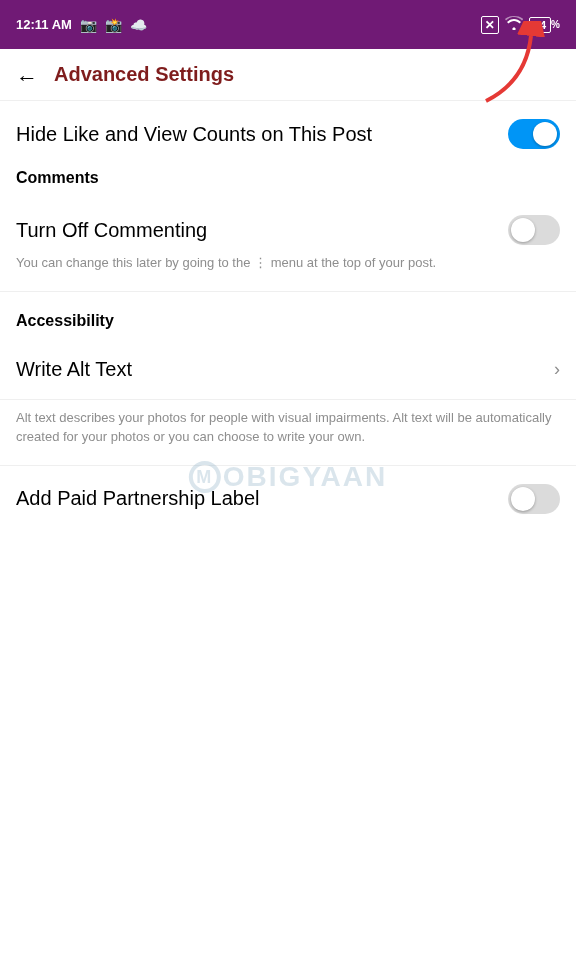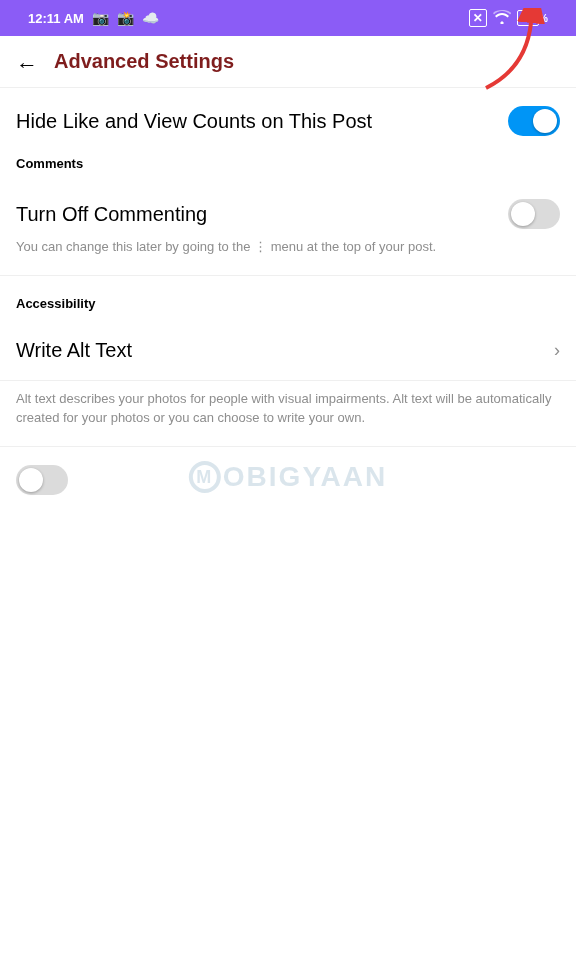--- a/index.html
+++ b/index.html
@@ -8,27 +8,27 @@
     body {
       width: 576px;
       min-height: 954px;
       background: #ffffff;
       font-family: -apple-system, BlinkMacSystemFont, 'Segoe UI', sans-serif;
       color: #000000;
     }
 
     
     .status-bar {
-      background: #8b5cf6;
+      background: #701a75;
       color: #ffffff;
       display: flex;
       align-items: center;
       justify-content: space-between;
-      padding: 6px 28px;
-      height: 36px;
+      padding: 6px 16px;
+      height: 49px;
       font-size: 13px;
       font-weight: 600;
     }
     .status-left { display: flex; align-items: center; gap: 8px; }
     .status-right { display: flex; align-items: center; gap: 6px; }
 
     
     .header {
       display: flex;
       align-items: center;
@@ -79,21 +79,21 @@
     }
 
     .setting-description a {
       color: #003569;
       text-decoration: none;
       font-weight: 500;
     }
 
     .section-header {
       padding: 20px 16px 10px 16px;
-      font-size: 13px;
+      font-size: 16px;
       font-weight: 700;
       color: #000000;
     }
 
     
     .toggle {
       position: relative;
       width: 52px;
       height: 30px;
       flex-shrink: 0;
@@ -248,20 +248,21 @@
 
   <div class="alt-text-row">
     <span class="setting-label">Write Alt Text</span>
     <span style="color: #8e8e8e; font-size: 18px;">›</span>
   </div>
 
   <div class="setting-description">Alt text describes your photos for people with visual impairments. Alt text will be automatically created for your photos or you can choose to write your own.</div>
 
 
   <div class="setting-row-inline" style="padding-bottom: 18px;">
+    <span class="setting-label">Add Paid Partnership Label</span>
     <div class="toggle">
       <div class="toggle-track">
         <div class="toggle-thumb"></div>
       </div>
     </div>
   </div>
 
 </div>
 
 <div class="watermark">

